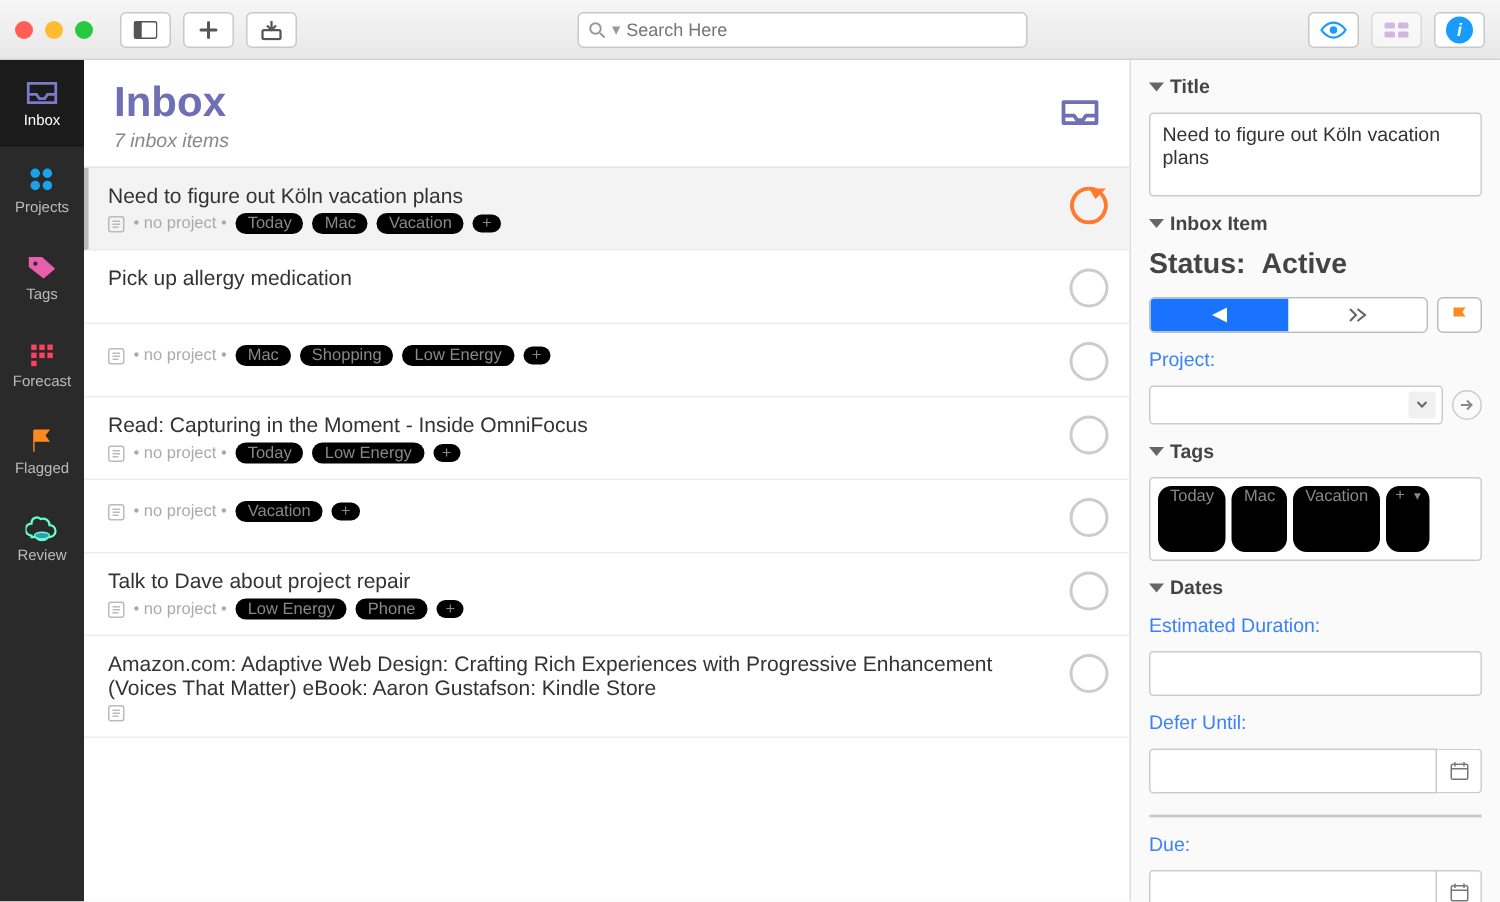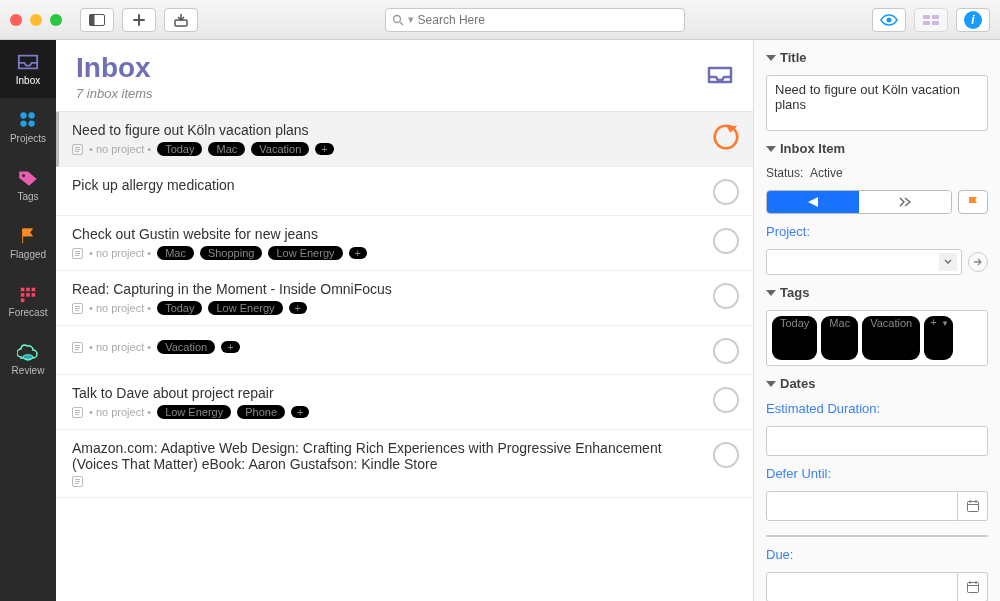--- a/index.html
+++ b/index.html
@@ -39,21 +39,21 @@
   .status-circle { width:26px; height:26px; border:2px solid #ccc; border-radius:50%; flex-shrink:0; margin-top:2px;}
   .status-circle.flag { border:none; position:relative;}
   .status-circle.flag svg{position:absolute; inset:0;}
   
   .inspector { width: 246px; background:#fafafa; padding:10px 12px; display:flex; flex-direction:column; gap:10px; overflow:auto;}
   .sect-head { display:flex; align-items:center; gap:4px; font-weight:600; color:#444; font-size:13px;}
   .disclosure { width:0; height:0; border-left:5px solid transparent; border-right:5px solid transparent; border-top:6px solid #666;}
   .field { width:100%; background:#fff; border:1px solid #ccc; border-radius:3px; padding:6px 8px; font-size:13px; min-height:30px;}
   .field.tall { min-height:56px; }
   .row { display:flex; gap:6px; align-items:center;}
-  .status-row { font-size:12px; color:#444;}
+  .status-row { font-size:19px; color:#444;font-weight:bold;}
   .seg { display:flex; border:1px solid #bbb; border-radius:4px; overflow:hidden; height:24px; flex:1;}
   .seg button { flex:1; background:#fff; border:none; display:flex; align-items:center; justify-content:center; font-size:12px; color:#444;}
   .seg button.active { background:#1a73ff; color:#fff;}
   .flag-btn { width:30px; height:24px; border:1px solid #bbb; border-radius:4px; background:#fff; display:flex; align-items:center; justify-content:center;}
   .select { display:flex; align-items:center; border:1px solid #ccc; border-radius:3px; background:#fff; height:26px; padding:0 4px;}
   .select .caret { margin-left:auto; background:#f0f0f0; width:18px; height:18px; border-radius:2px; display:flex; align-items:center; justify-content:center;}
   .goto { width:20px; height:20px; border:1px solid #ccc; border-radius:10px; display:flex; align-items:center; justify-content:center; color:#888;}
   .taglist { display:flex; flex-wrap:wrap; gap:4px; border:1px solid #ccc; background:#fff; border-radius:3px; padding:5px; min-height:56px;}
   .label { font-size:13px; color:#3b82f6;}
   .calfield { display:flex; }
@@ -139,38 +139,38 @@
       <span>Projects</span>
     </div>
     <div class="sideitem">
       <svg viewBox="0 0 20 16">
           <path d="M2 2h8l8 7-7 6L2 8z" fill="#e85fb0"></path>
           <circle cx="6" cy="6" r="1.3" fill="#2a2a2a"></circle>
         </svg>
       <span>Tags</span>
     </div>
     <div class="sideitem">
-      <svg viewBox="0 0 18 20">
-          <path d="M3 2v16M3 2h11l-3 4 3 4H3" fill="#ff8a1f" stroke="#ff8a1f"></path>
-        </svg>
-      <span>Flagged</span>
-    </div>
-    <div class="sideitem">
       <svg viewBox="0 0 20 20">
           <rect x="2" y="3" width="4" height="4" fill="#ff4060"></rect>
           <rect x="8" y="3" width="4" height="4" fill="#ff4060"></rect>
           <rect x="14" y="3" width="4" height="4" fill="#ff4060"></rect>
           <rect x="2" y="9" width="4" height="4" fill="#ff4060"></rect>
           <rect x="8" y="9" width="4" height="4" fill="#ff4060"></rect>
           <rect x="14" y="9" width="4" height="4" fill="#ff4060"></rect>
           <rect x="2" y="15" width="4" height="4" fill="#ff4060"></rect>
         </svg>
       <span>Forecast</span>
     </div>
     <div class="sideitem">
+      <svg viewBox="0 0 18 20">
+          <path d="M3 2v16M3 2h11l-3 4 3 4H3" fill="#ff8a1f" stroke="#ff8a1f"></path>
+        </svg>
+      <span>Flagged</span>
+    </div>
+    <div class="sideitem">
       <svg viewBox="0 0 22 18">
           <path d="M4 15h12a4 4 0 0 0 0-8c0-3-3-5-6-4-2-2-6-1-6 3a4 4 0 0 0 0 8z" fill="none" stroke="#6fc" stroke-width="1.5"></path>
           <path d="M7 15c0 0 1 2 4 2s4-2 4-2" fill="none" stroke="#6fc" stroke-width="1.5"></path>
           <ellipse cx="11" cy="14" rx="5" ry="2.2" fill="#39b" stroke="#6fc"></ellipse>
         </svg>
       <span>Review</span>
     </div>
   </div>
 
   <div class="main">
@@ -206,21 +206,20 @@
           </div>
         </div>
         <div class="task">
           <div class="body">
             <div class="title">Pick up allergy medication</div>
           </div>
           <div class="status-circle"></div>
         </div>
         <div class="task">
           <div class="body">
-            <div class="title">Check out Gustin website for new jeans</div>
             <div class="meta">
               <span class="notes-icon"></span>
               <span>• no project •</span>
               <span class="tag">Mac</span>
               <span class="tag">Shopping</span>
               <span class="tag">Low Energy</span>
               <span class="tag add">+</span>
             </div>
           </div>
           <div class="status-circle"></div>

